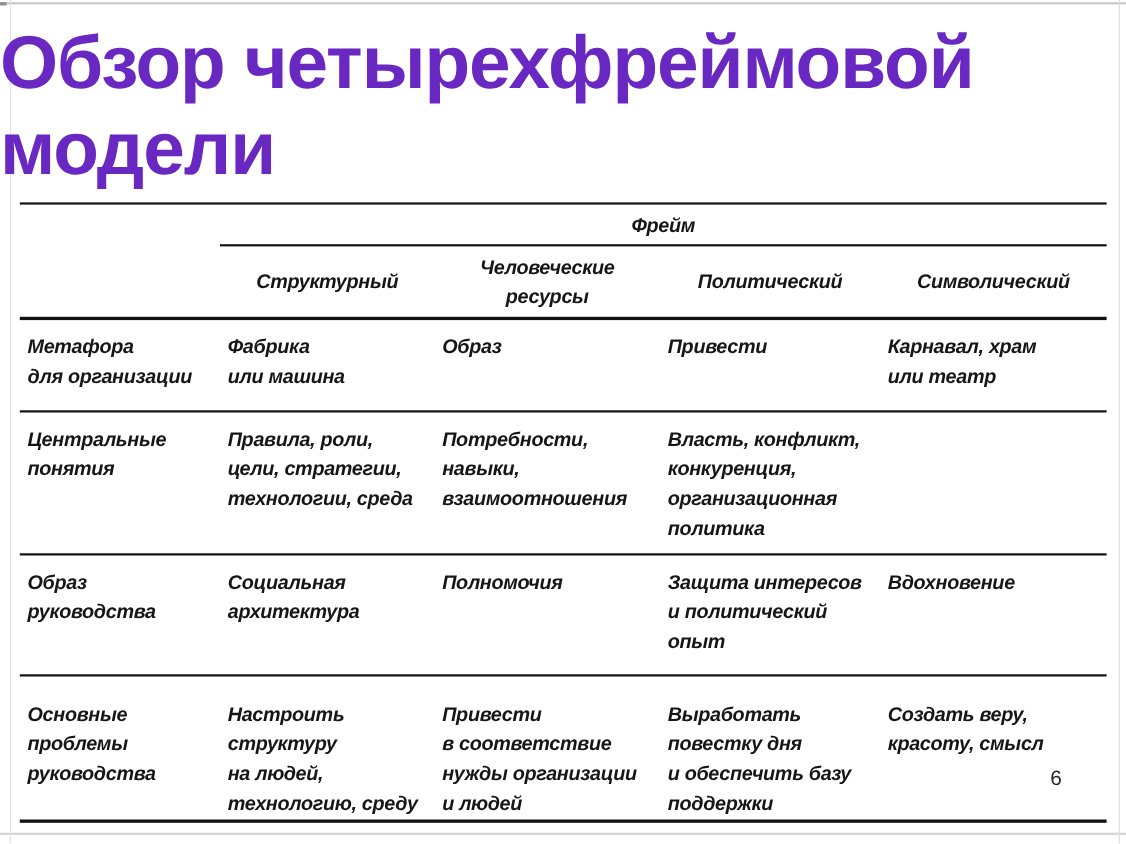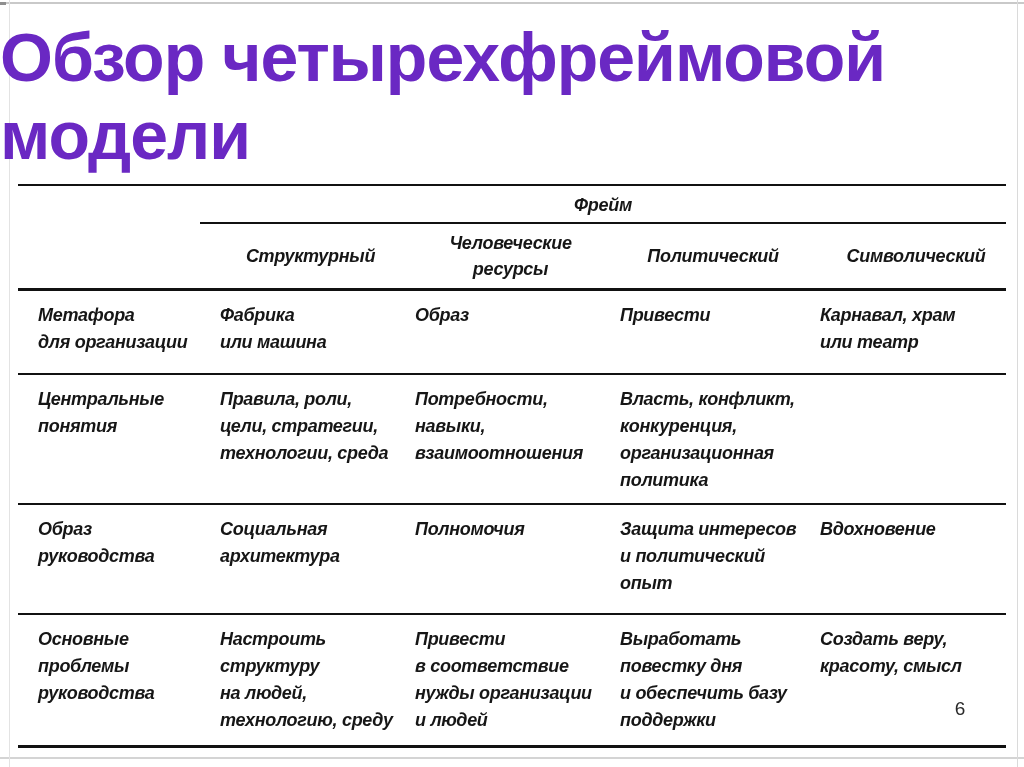--- a/index.html
+++ b/index.html
@@ -53,34 +53,33 @@
   .frame-caption {
     position: absolute;
     left: 182px; top: 6px; width: 806px; height: 30px;
     display: flex; align-items: center; justify-content: center;
   }
   .grid-row {
     position: absolute;
     left: 0; width: 988px;
     display: grid;
     grid-template-columns: 182px 195px 205px 200px 206px;
-    margin-left: 13px;
   }
   .head-row { top: 40px; height: 62px; }
   .head-cell {
     display: flex; align-items: center; justify-content: center;
     text-align: center;
     white-space: pre-line;
     line-height: 26px;
     padding-top: 2px;
   }
   .body-row-1 { top: 107px; height: 82px; }
   .body-row-2 { top: 191px; height: 128px; }
   .body-row-3 { top: 321px; height: 108px; }
-  .body-row-4 { top: 431px; height: 130px; }
+  .body-row-4 { top: 441px; height: 130px; }
   .cell {
     white-space: pre-line;
     line-height: 27px;
     padding: 11px 4px 0 7px;
   }
 
   .page-number {
     position: absolute;
     left: 930px; top: 698px;
     width: 60px;

